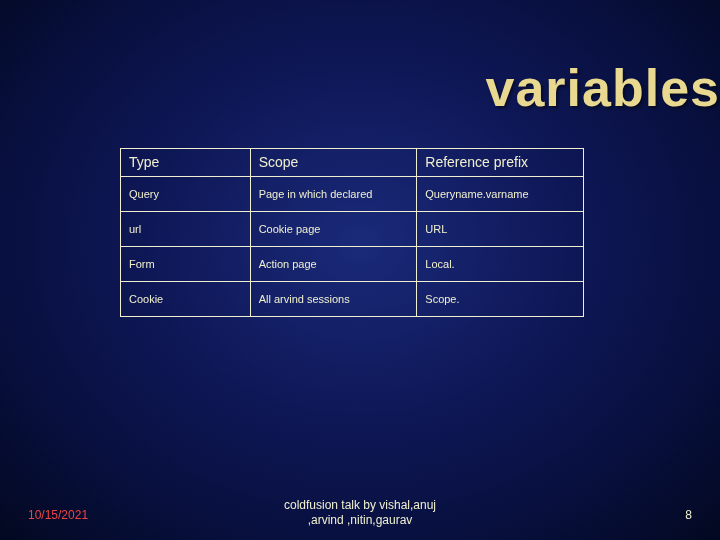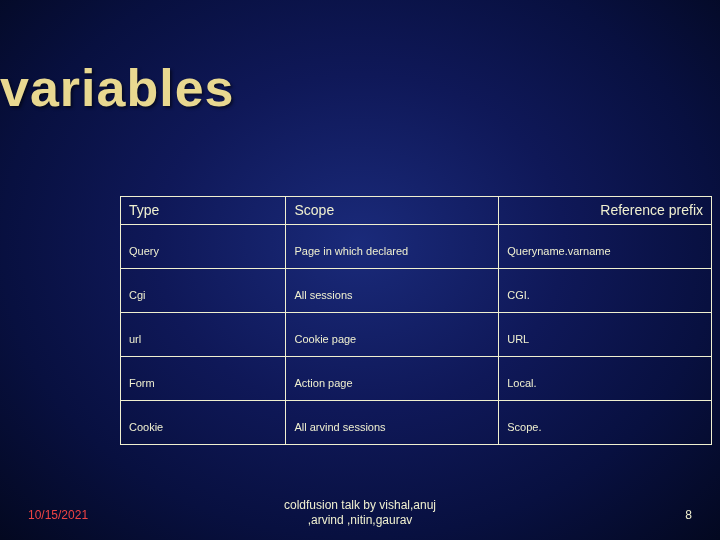--- a/index.html
+++ b/index.html
@@ -7,59 +7,58 @@
   body {
     background: radial-gradient(ellipse at 50% 45%, #1a2a7a 0%, #0f1858 40%, #081040 70%, #030820 100%);
     font-family: Arial, sans-serif;
     position: relative;
   }
   .title {
     position: absolute;
     top: 58px;
     left: 0;
     width: 100%;
-    text-align: left;
+    text-align: right;
     font-family: Impact, "Arial Black", sans-serif;
     font-size: 52px;
     font-weight: 900;
     letter-spacing: 1px;
     color: #e8d890;
     text-shadow: 2px 2px 3px rgba(0,0,0,0.5);
   }
   .table-wrap {
     position: absolute;
     top: 148px;
     left: 120px;
-    width: 592px;
-    margin-top: 48px;
+    width: 464px;
   }
   table {
     width: 100%;
     border-collapse: collapse;
   }
   th, td {
     border: 1.5px solid #f0f0d0;
     text-align: left;
     vertical-align: middle;
     color: #f0f0d0;
   }
   th {
     font-size: 14px;
     font-weight: normal;
     padding: 5px 8px 6px 8px;
     font-family: Arial, sans-serif;
   }
   td {
     font-size: 11px;
-    padding: 20px 8px 11px 8px;
+    padding: 11px 8px 11px 8px;
     font-family: Arial, sans-serif;
   }
   .col1 { width: 28%; }
   .col2 { width: 36%; }
-  .col3 { width: 36%; text-align: right; }
+  .col3 { width: 36%; }
   .footer-date {
     position: absolute;
     bottom: 18px;
     left: 28px;
     font-size: 12px;
     color: #ef4444;
   }
   .footer-center {
     position: absolute;
     bottom: 12px;
@@ -92,25 +91,20 @@
         <th class="col3">Reference prefix</th>
       </tr>
     </thead>
     <tbody>
       <tr>
         <td>Query</td>
         <td>Page in which declared</td>
         <td>Queryname.varname</td>
       </tr>
       <tr>
-        <td>Cgi</td>
-        <td>All  sessions</td>
-        <td>CGI.</td>
-      </tr>
-      <tr>
         <td>url</td>
         <td>Cookie page</td>
         <td>URL</td>
       </tr>
       <tr>
         <td>Form</td>
         <td>Action page</td>
         <td>Local.</td>
       </tr>
       <tr>

